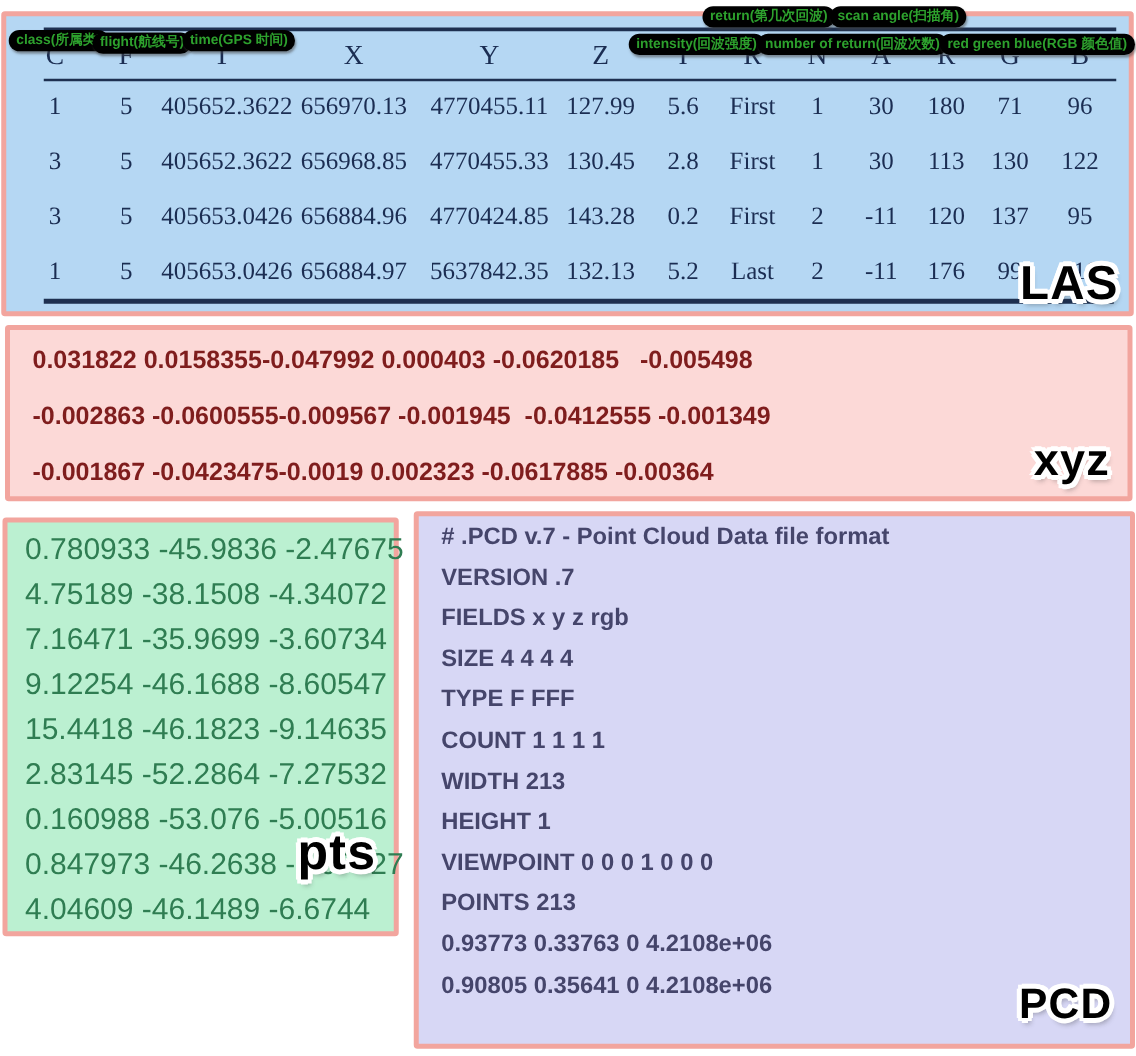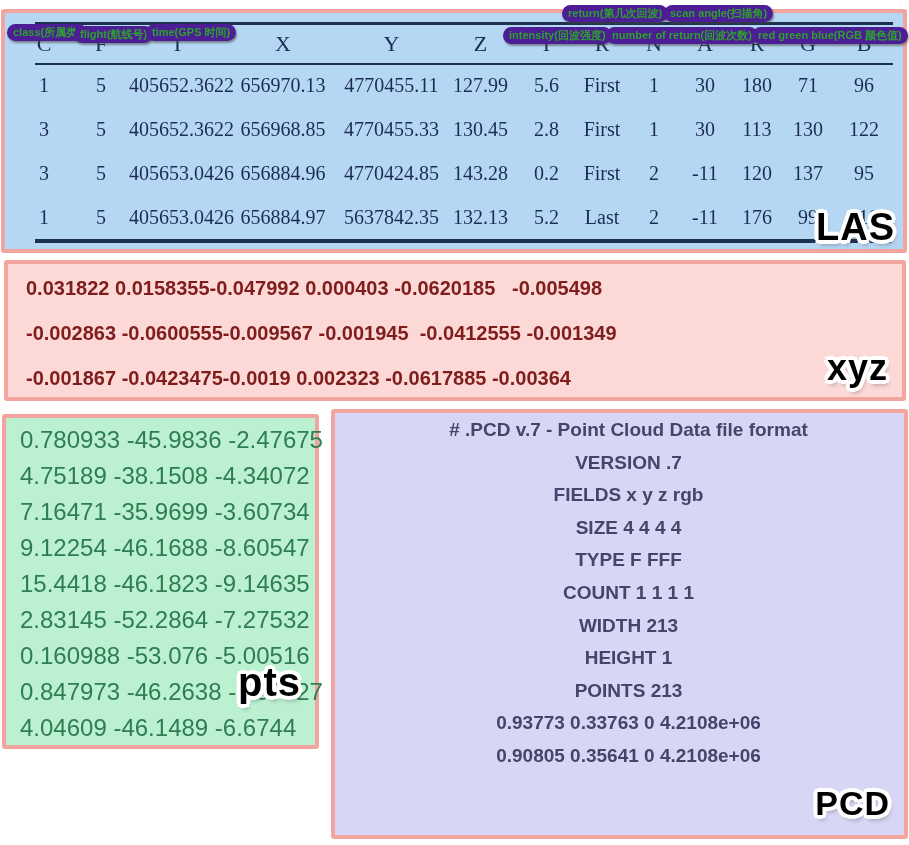--- a/index.html
+++ b/index.html
@@ -15,30 +15,30 @@
   .rule{position:absolute;background:#1e3050;}
   #rule-top{left:30px;right:10px;top:9px;height:3px;}
   #rule-head{left:30px;right:10px;top:50px;height:2px;}
   #rule-bottom{left:30px;right:12px;top:226px;height:4px;}
   #las-table{position:absolute;left:10px;top:12px;width:880px;border-collapse:collapse;
              table-layout:fixed;font-family:"Liberation Serif",serif;color:#1b2d52;}
   #las-table th{height:38px;font-size:22px;font-weight:400;text-align:center;vertical-align:middle;padding:0;}
   #las-table td{height:44px;font-size:20px;text-align:center;vertical-align:middle;padding:0;}
 
   
-  .bubble{position:absolute;background:#4c1d95;color:#2da12d;font-size:11px;font-weight:bold;
+  .bubble{position:absolute;background:#000000;color:#2da12d;font-size:11px;font-weight:bold;
           padding:2px 6px;border-radius:9px;white-space:nowrap;line-height:13px;
           box-shadow:1px 2px 2px rgba(70,70,70,0.55);z-index:5;text-align:right;}
 
   
   .code-block{position:absolute;left:0;right:0;}
   .code-line{white-space:pre;}
   #xyz-lines{top:2px;left:18px;font-size:20px;font-weight:bold;color:#7f1d1d;line-height:45px;}
   #pts-lines{top:4px;left:14px;font-size:24px;color:#2f7d52;line-height:36px;}
-  #pcd-lines{top:1px;left:18px;font-size:19px;font-weight:bold;color:#45456b;line-height:32.6px;text-align:center;}
+  #pcd-lines{top:1px;left:18px;font-size:19px;font-weight:bold;color:#45456b;line-height:32.6px;}
 
   
   .tag{position:absolute;font-weight:bold;color:#000000;letter-spacing:1px;z-index:6;
        text-shadow:-3px -3px 0 #fff,3px -3px 0 #fff,-3px 3px 0 #fff,3px 3px 0 #fff,
                    -4px 0 0 #fff,4px 0 0 #fff,0 -4px 0 #fff,0 4px 0 #fff,
                    2px 5px 4px rgba(40,40,40,0.35);}
   #las-tag{right:8px;bottom:0px;font-size:38px;}
   #xyz-tag{right:14px;bottom:8px;font-size:36px;}
   #pts-tag{right:14px;bottom:40px;font-size:40px;padding-left:40px;}
   #pcd-tag{right:14px;bottom:12px;font-size:34px;margin-top:20px;}
@@ -187,20 +187,21 @@
   <div class="panel" id="pcd-panel">
     <div class="code-block" id="pcd-lines">
         <div class="code-line"># .PCD v.7 - Point Cloud Data file format</div>
         <div class="code-line">VERSION .7</div>
         <div class="code-line">FIELDS x y z rgb</div>
         <div class="code-line">SIZE 4 4 4 4</div>
         <div class="code-line">TYPE F FFF</div>
         <div class="code-line">COUNT 1 1 1 1</div>
         <div class="code-line">WIDTH 213</div>
         <div class="code-line">HEIGHT 1</div>
+        <div class="code-line">VIEWPOINT 0 0 0 1 0 0 0</div>
         <div class="code-line">POINTS 213</div>
         <div class="code-line">0.93773 0.33763 0 4.2108e+06</div>
         <div class="code-line">0.90805 0.35641 0 4.2108e+06</div>
       </div>
     <span class="tag" id="pcd-tag">PCD</span>
   </div>
 
 </div>
 
 </body></html>

